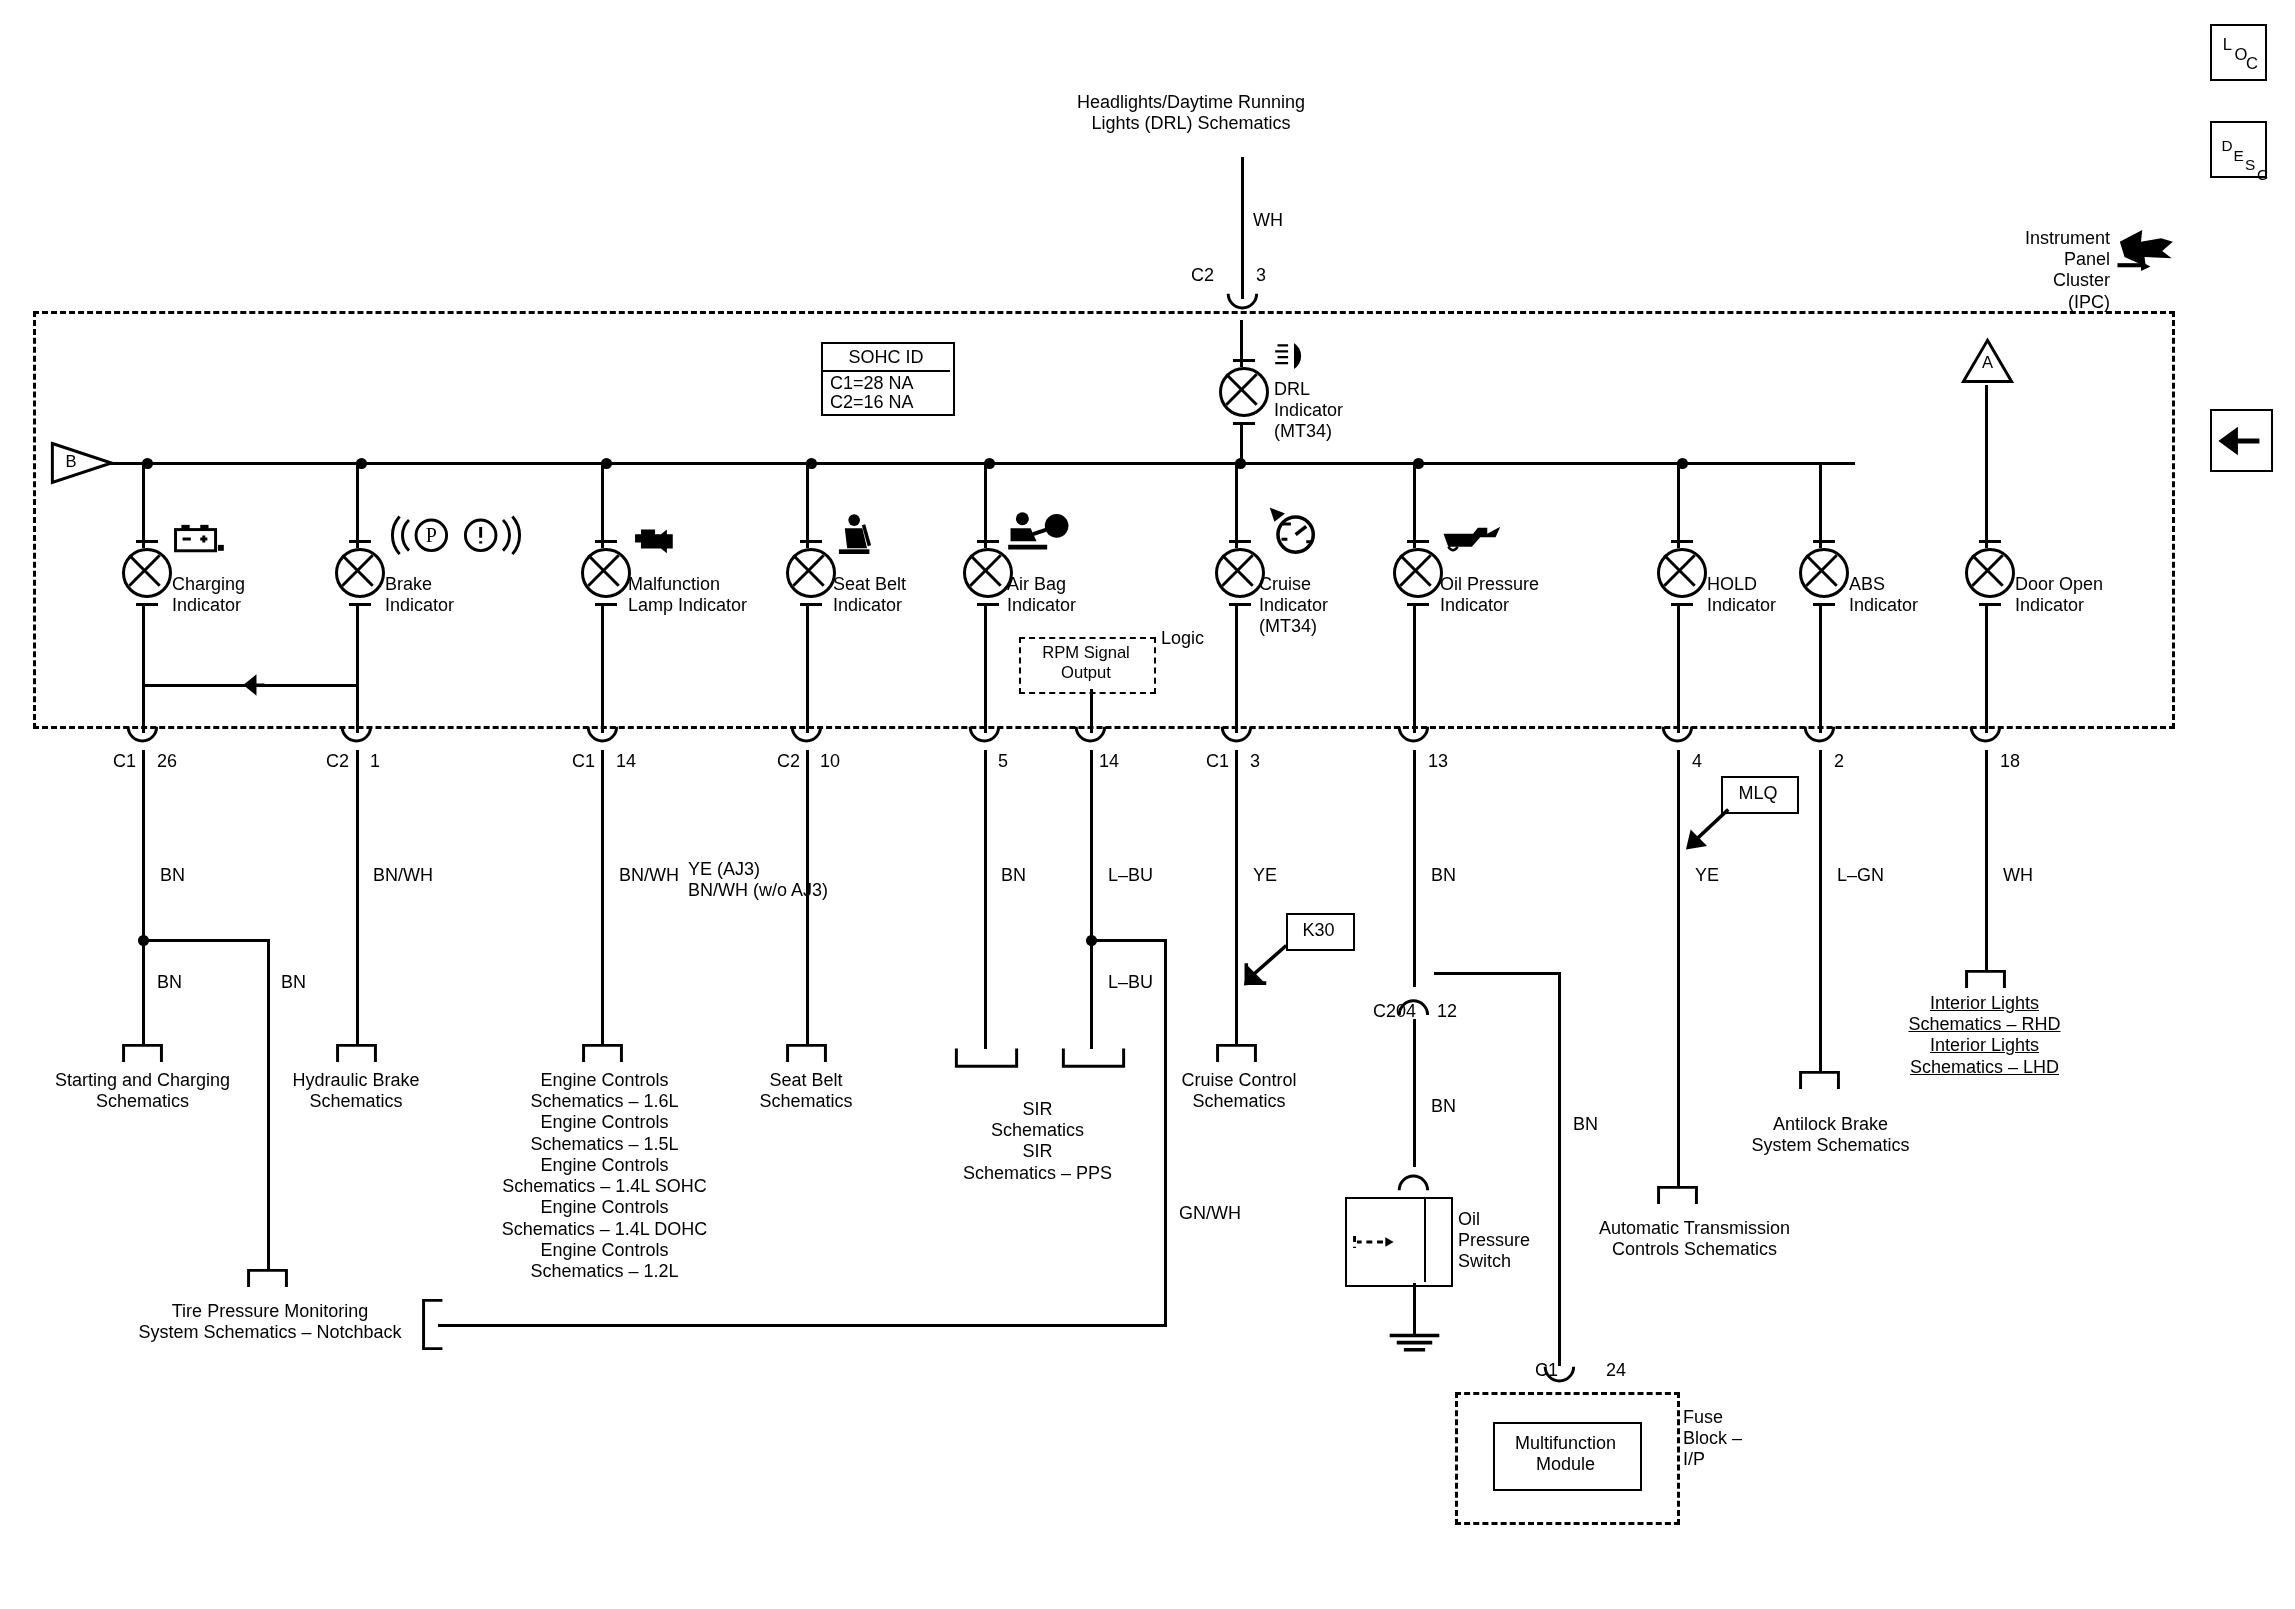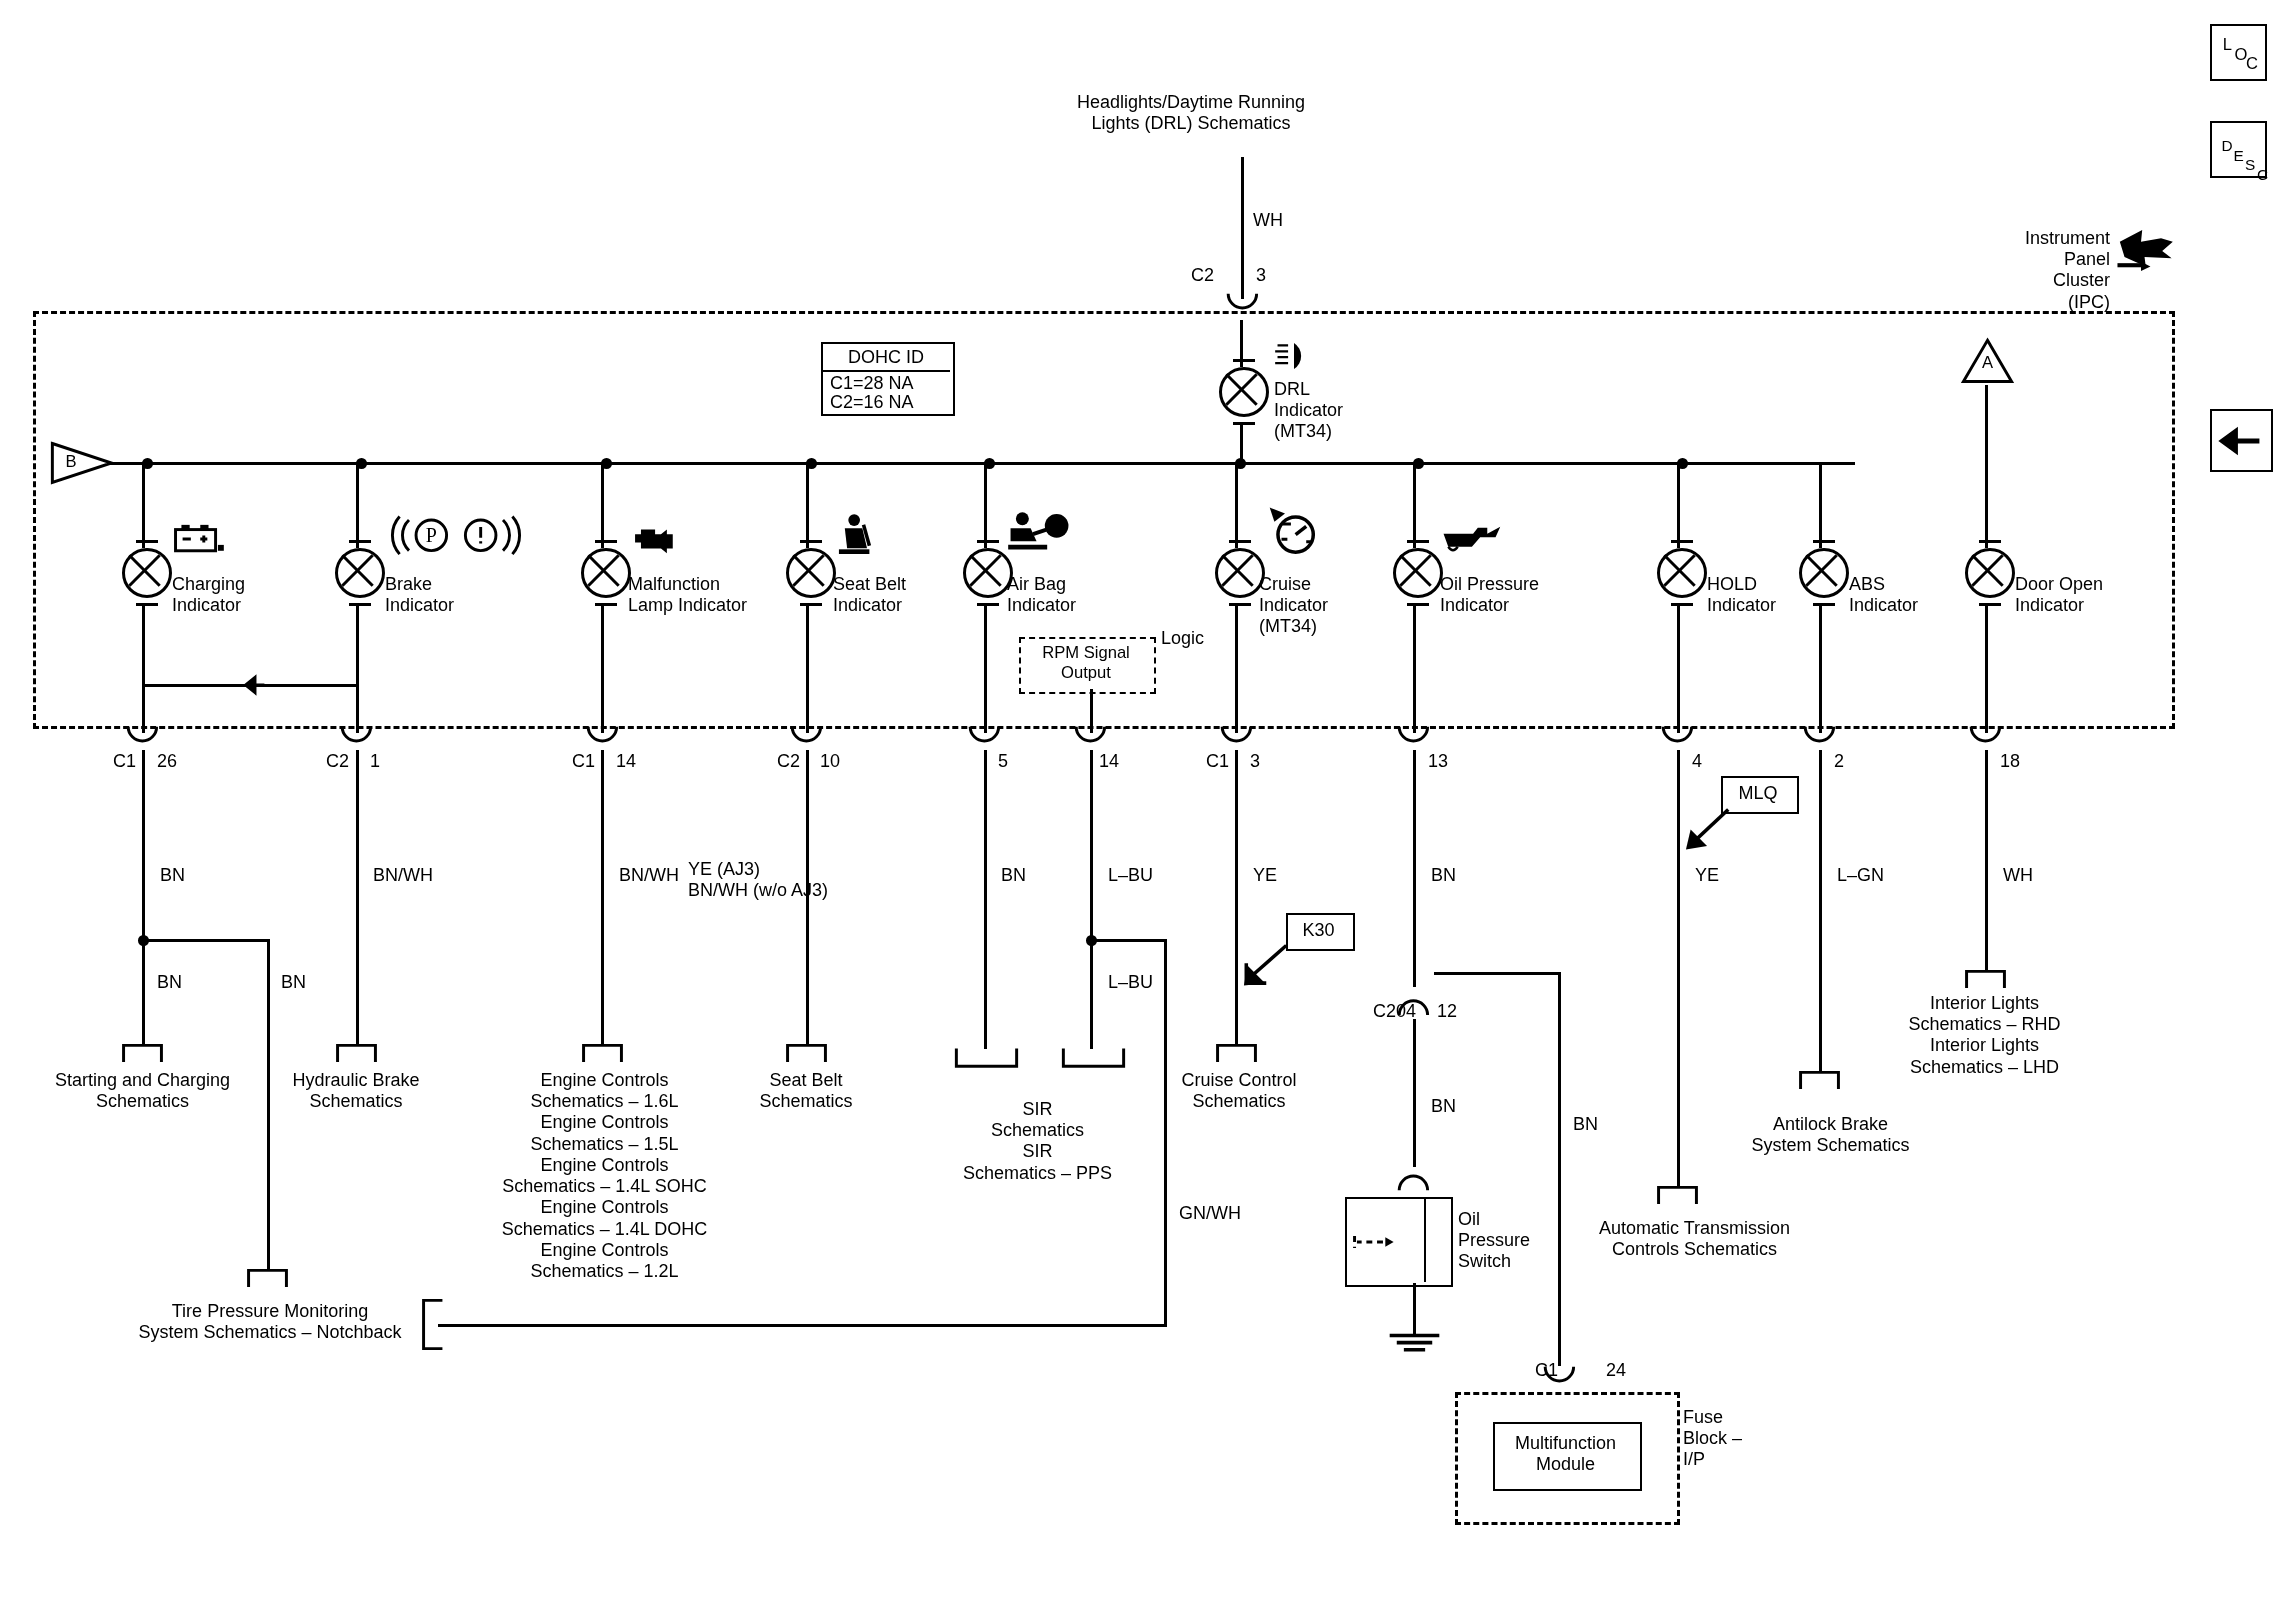--- a/index.html
+++ b/index.html
@@ -57,21 +57,21 @@
   <div class="solidbox" style="left:2210px;top:121px;width:53px;height:53px;">
     <div class="txt left" style="left: 6px; top: 13px; width: 51px; font-size: 15.4px; text-align: left; position: absolute;"><span style="position: absolute; left: 3.6px; top: 1.2px;">D</span><span style="position: absolute; left: 15.4px; top: 10.7px;">E</span><span style="position: absolute; left: 27px; top: 20px;">S</span><span style="position: absolute; left: 39px; top: 30px;">C</span></div>
   </div>
   <div class="solidbox" style="left:2210px;top:409px;width:59px;height:59px;">
     <svg style="left:8.3px;top:18px;width:43px;height:24px;" viewBox="0 0 72 40" width="43" height="24">
       <path d="M4,20 h62 M26,4 L4,20 L26,36 Z" stroke="#000" stroke-width="8" fill="#000"></path>
     </svg>
   </div>
 
   <div class="solidbox" style="left:821px;top:342px;width:130px;height:70px;"></div>
-  <div class="txt" style="left:821px;top:347px;width:130px;">DOHC ID</div>
+  <div class="txt" style="left:821px;top:347px;width:130px;">SOHC ID</div>
   <div class="ln h" style="left:822px;top:370px;width:128px;height:2.4px;"></div>
   <div class="txt left" style="left:830px;top:373px;width:119px;">C1=28 NA</div>
   <div class="txt left" style="left:830px;top:392px;width:119px;">C2=16 NA</div>
 
   <svg style="left:50px;top:441px;width:65px;height:44px;" viewBox="0 0 110 74" width="65" height="44">
     <path d="M4,4 L104,37 L4,70 Z" fill="#fff" stroke="#000" stroke-width="5"></path>
   </svg>
   <div class="txt" style="left:56px;top:452px;width:30px;font-size:16.6px;">B</div>
 
   <svg style="left:1961px;top:338px;width:53px;height:47px;" viewBox="0 0 90 80" width="53" height="47">
@@ -461,21 +461,21 @@
 SIR
 Schematics – PPS</div>
   <div class="txt" style="left:1147px;top:1070px;width:184px;">Cruise Control
 Schematics</div>
   <div class="txt" style="left:113px;top:1301px;width:314px;">Tire Pressure Monitoring
 System Schematics – Notchback</div>
   <div class="txt" style="left:1570px;top:1218px;width:249px;">Automatic Transmission
 Controls Schematics</div>
   <div class="txt" style="left:1724px;top:1114px;width:213px;">Antilock Brake
 System Schematics</div>
-  <div class="txt" style="left:1866px;top:993px;width:237px;">Interior Lights
+  <div class="txt" style="left:1866px;top:993px;width:237px;text-decoration:underline;">Interior Lights
 Schematics – RHD
 Interior Lights
 Schematics – LHD</div>
 
   <svg style="left:1535px;top:1363px;width:47px;height:6px;" viewBox="0 0 80 10" width="47" height="6"></svg>
 
 </div>
 
 
 </body></html>

